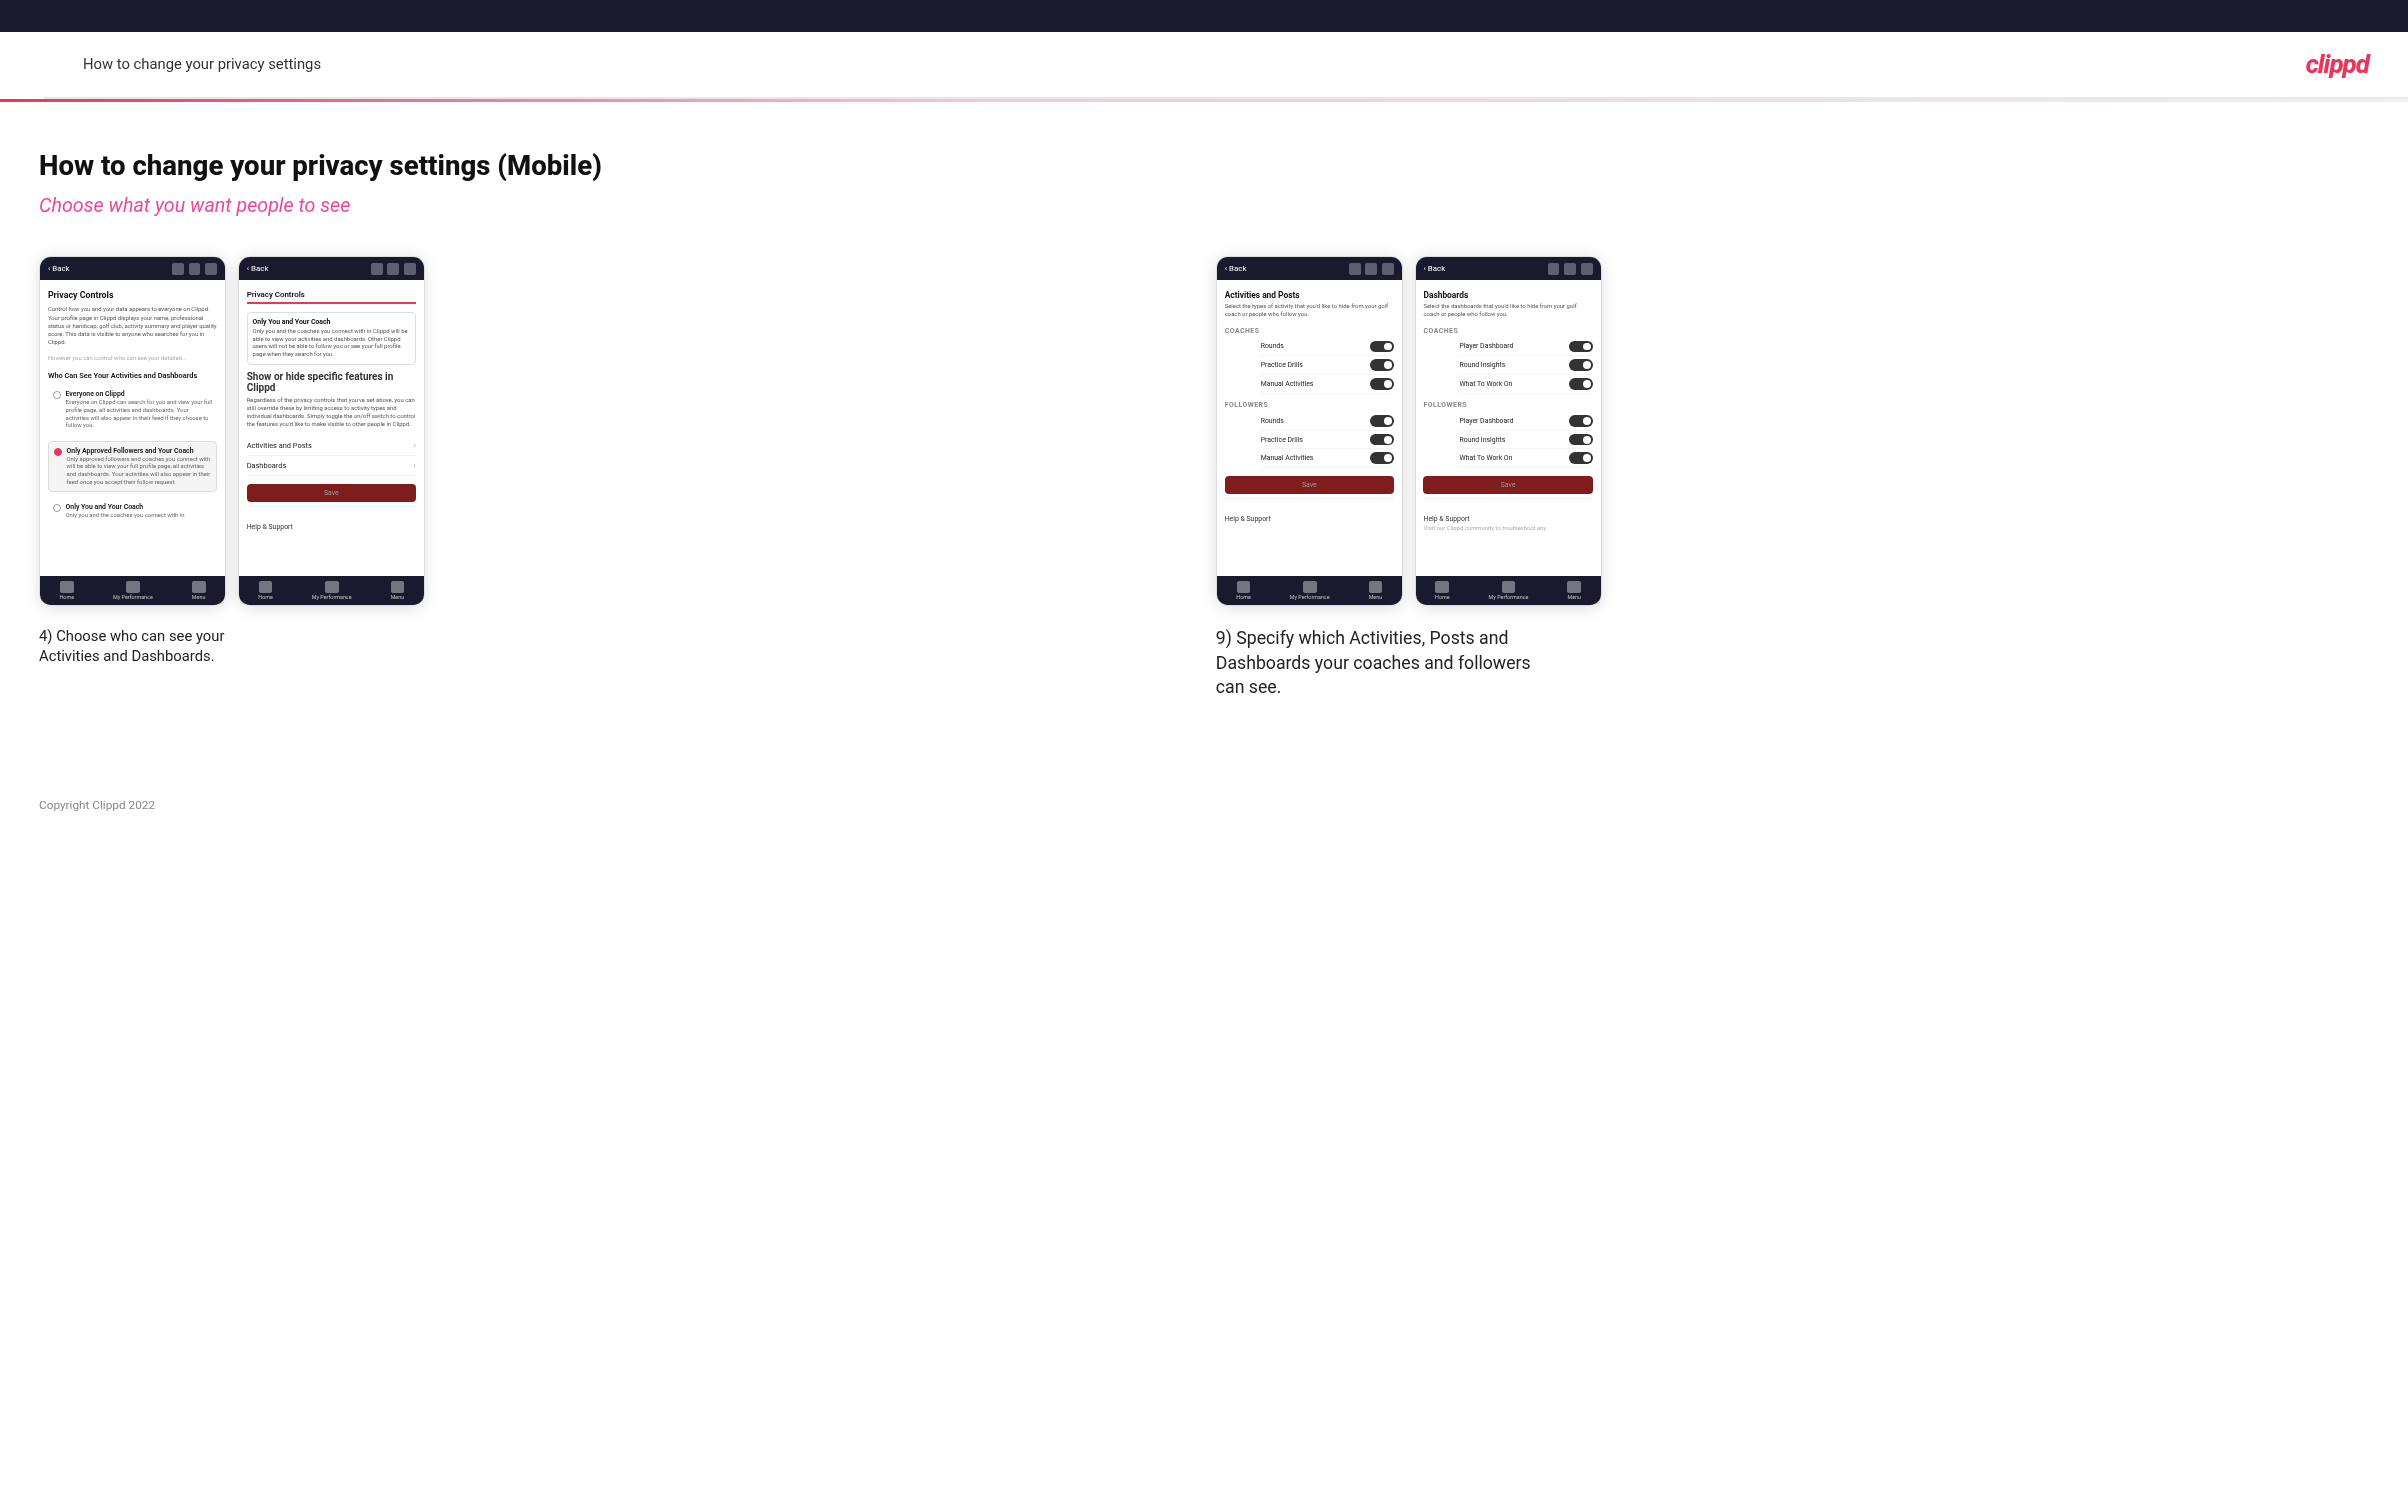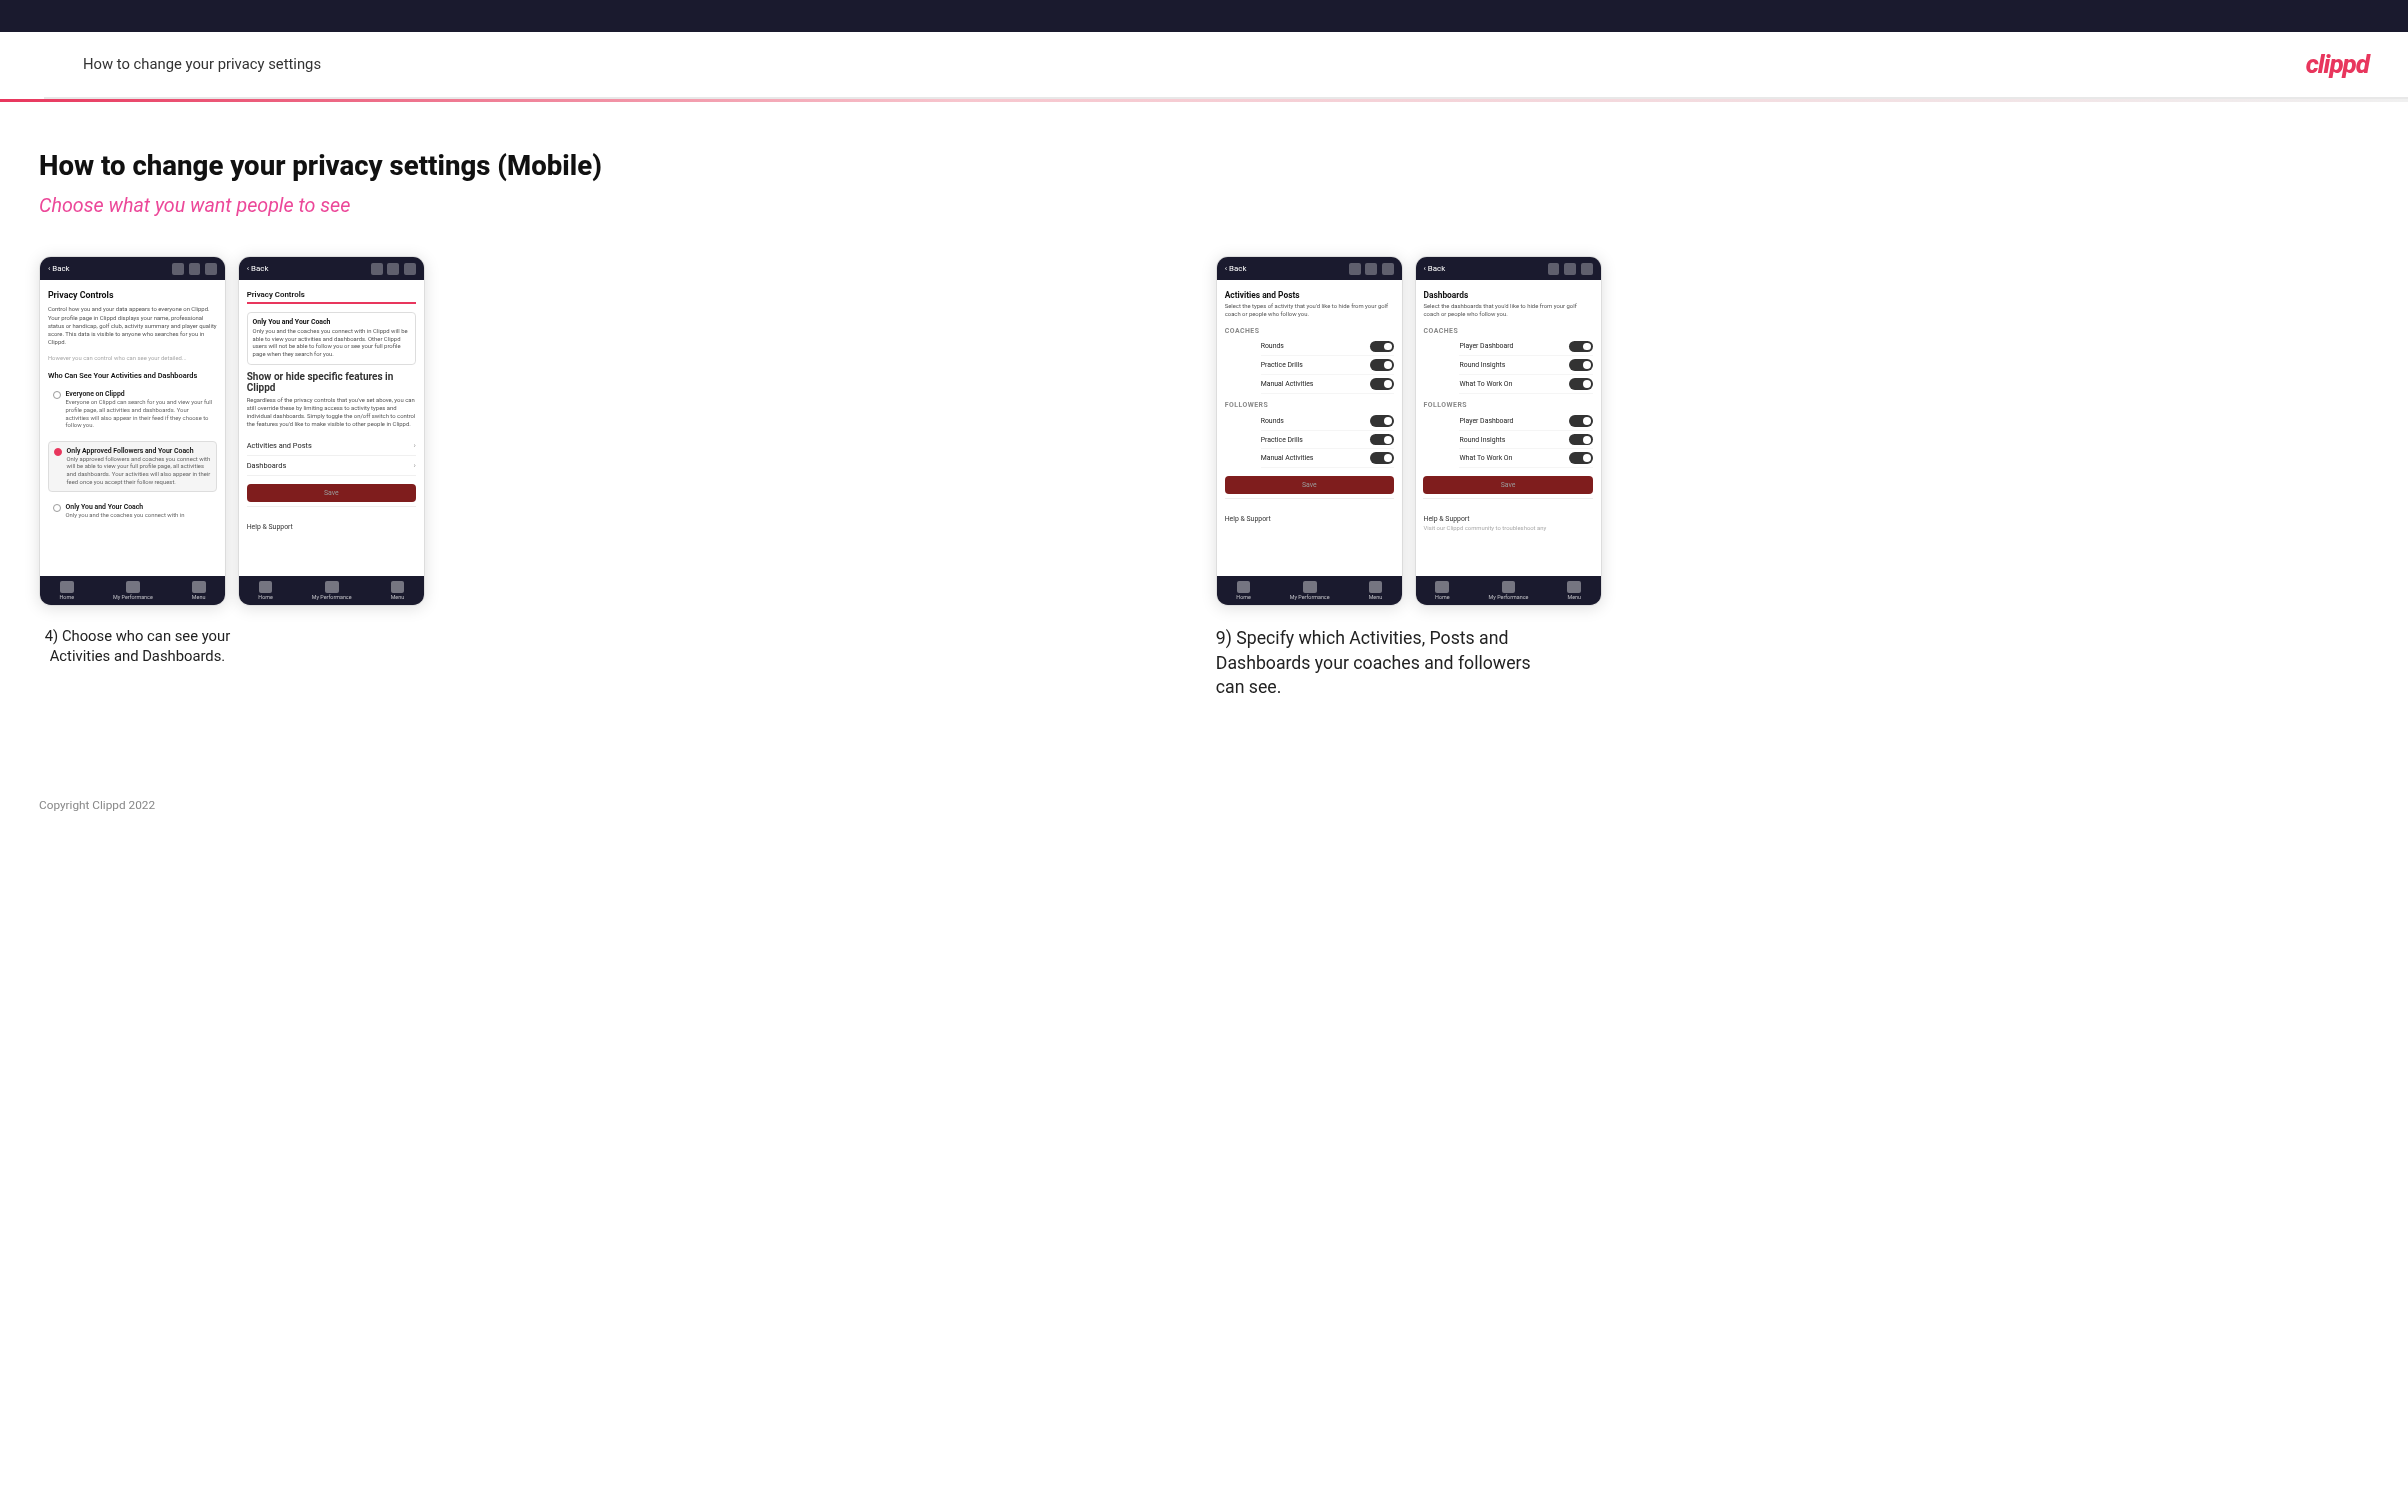--- a/index.html
+++ b/index.html
@@ -328,21 +328,20 @@
       background: rgba(255,255,255,0.4);
       border-radius: 2px;
     }
     .bottom-nav-label {
       font-size: 5.4px;
       color: rgba(255,255,255,0.7);
     }
 
     
     .caption {
-      text-align: center;
       font-size: 14.8px;
       color: #222;
       margin-top: 19.7px;
       max-width: 197px;
       line-height: 1.4;
     }
     .caption-large {
       text-align: left;
       font-size: 17.7px;
       font-weight: 400;

